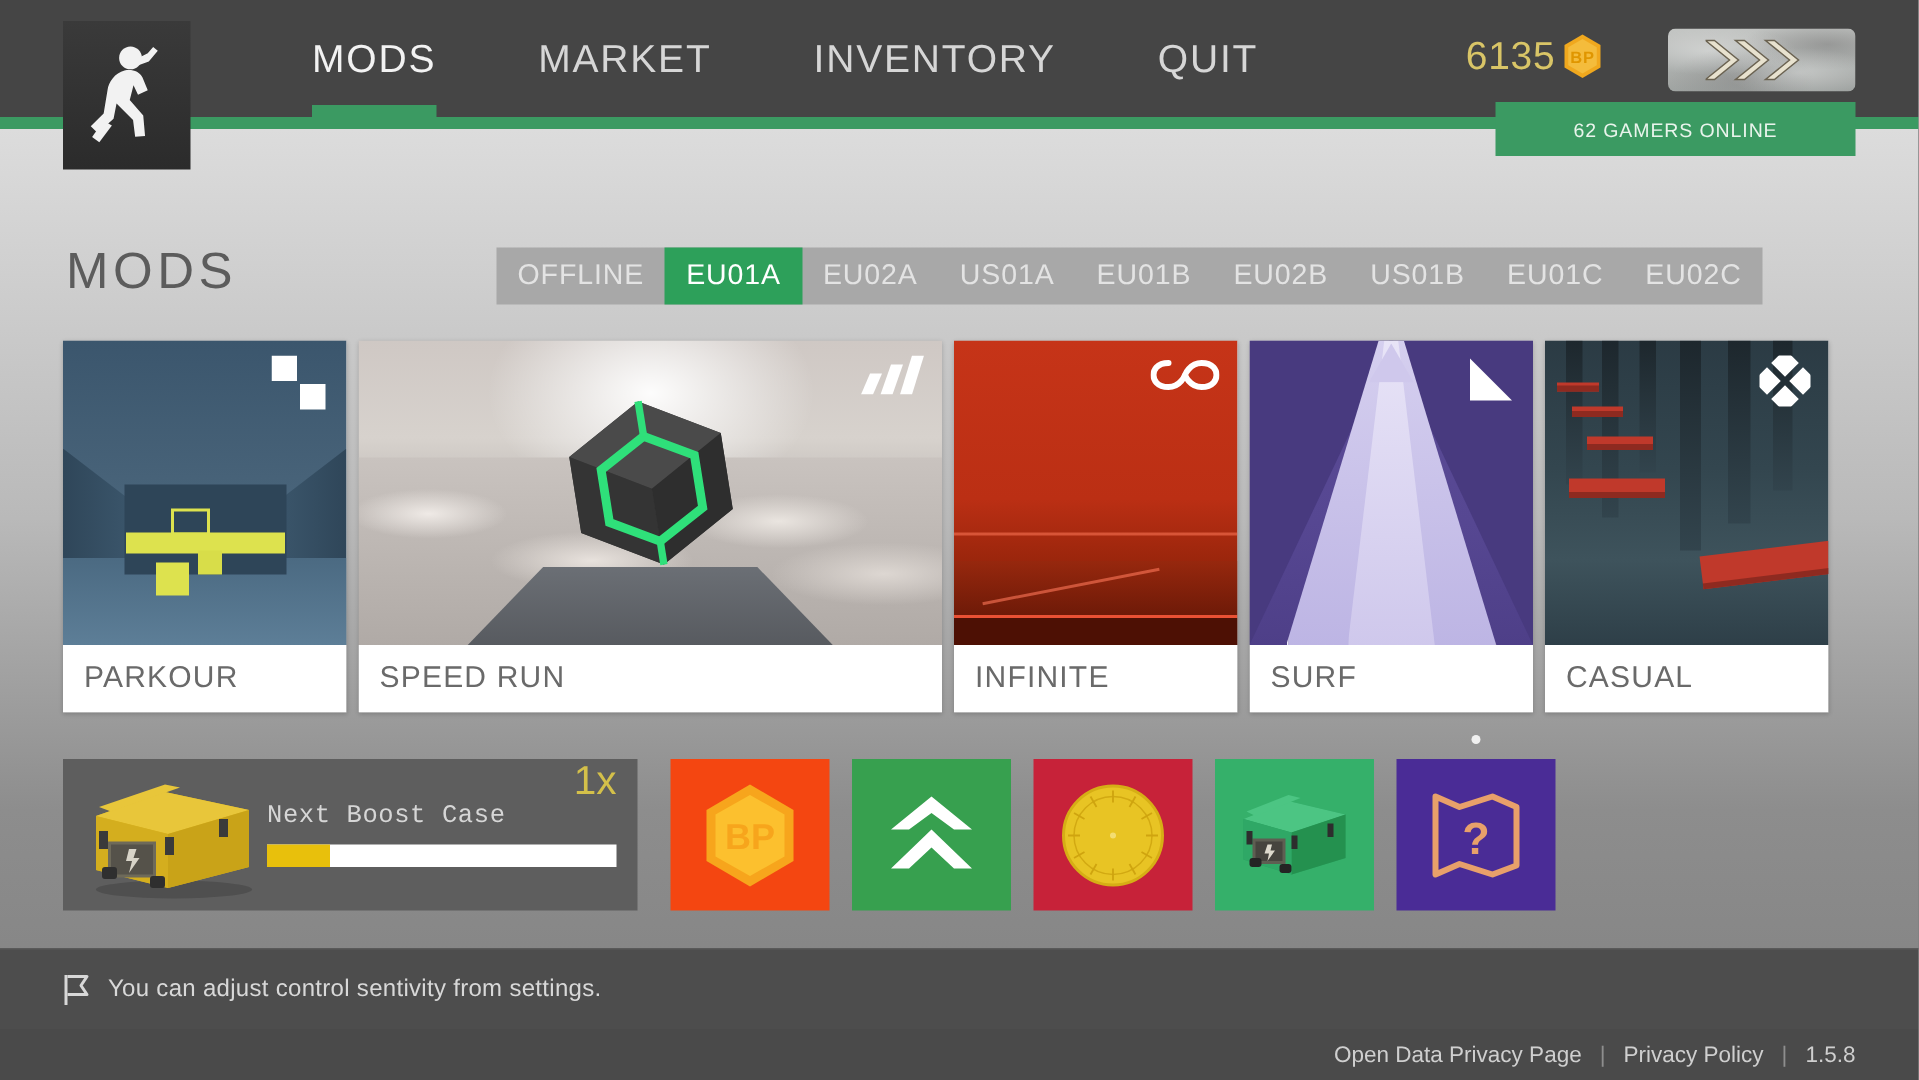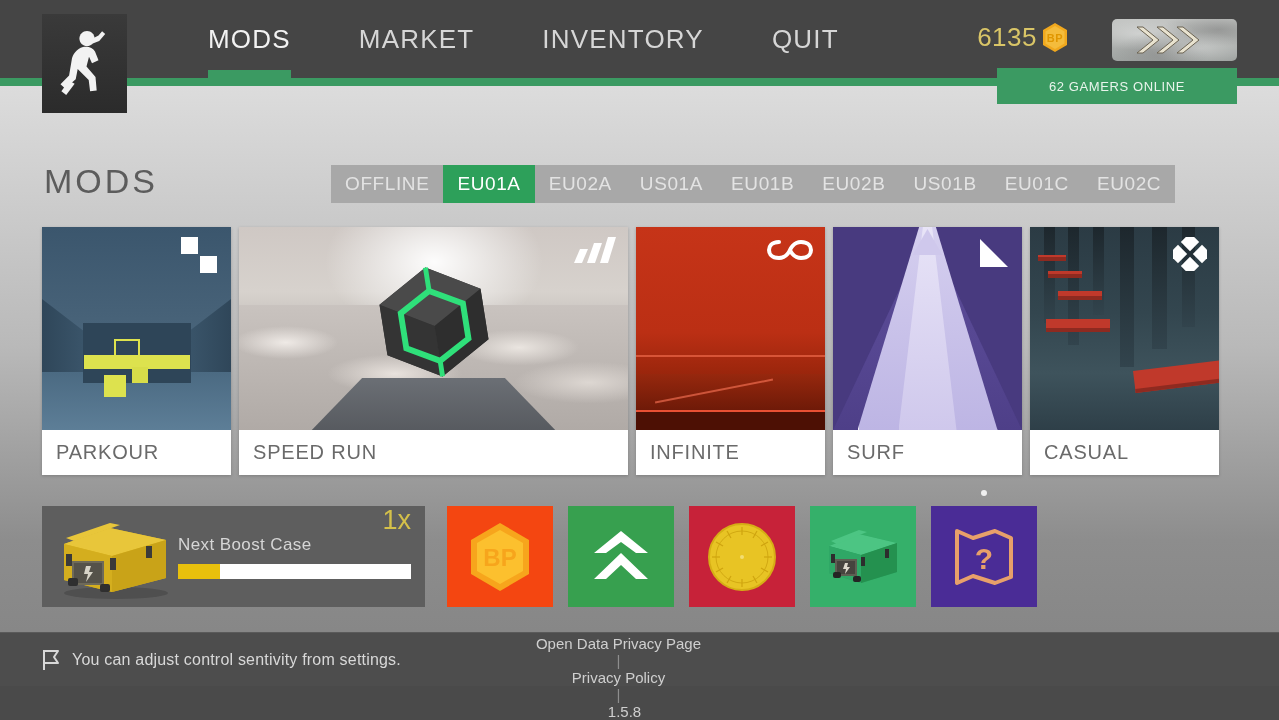--- a/index.html
+++ b/index.html
@@ -271,21 +271,21 @@
     position: absolute; left: 42px; top: 506px;
     width: 383px; height: 101px;
     background: #5e5e5e;
     display: flex; align-items: center;
     cursor: pointer;
   }
   .case-img { position: relative; width: 128px; height: 86px; margin-left: 8px; flex: none; }
   .boost-body { flex: 1; padding-right: 14px; position: relative; }
   .boost-title {
     color: #d6d6d6; font-size: 17px; letter-spacing: 0.4px;
-    margin-bottom: 9px; font-weight: 300;
+    margin-bottom: 9px; font-weight: 300; font-family: Liberation Mono, monospace;
   }
   .boost-mult {
     position: absolute; right: 14px; top: -30px;
     color: #d4c04a; font-size: 27px; font-weight: 300;
   }
   .boost-track { height: 15px; background: #ffffff; width: 233px; }
   .boost-fill { height: 15px; background: #e8c00c; }
 
   
   .tiles { position: absolute; left: 447px; top: 506px; display: flex; gap: 15px; }
@@ -310,21 +310,20 @@
   }
   .tip-flag { margin-left: 42px; margin-right: 12px; display: flex; }
   .tip-text { color: #d8d8d8; font-size: 16px; letter-spacing: 0.2px; font-weight: 300; }
   .footer {
     position: absolute; left: 0; top: 686px;
     width: 1279px; height: 34px;
     background: #4a4a4a;
     display: flex; align-items: center; justify-content: flex-end;
     padding-right: 42px;
     gap: 0;
-    flex-direction: column;
   }
   .footer-link {
     color: #cfcfcf; font-size: 15px; cursor: pointer; font-weight: 300;
     padding: 0 12px;
   }
   .footer-sep { color: #8e8e8e; font-size: 15px; }
   .footer-ver { color: #cfcfcf; font-size: 15px; padding-left: 12px; font-weight: 300; }
 </style>
 </head>
 <body>

